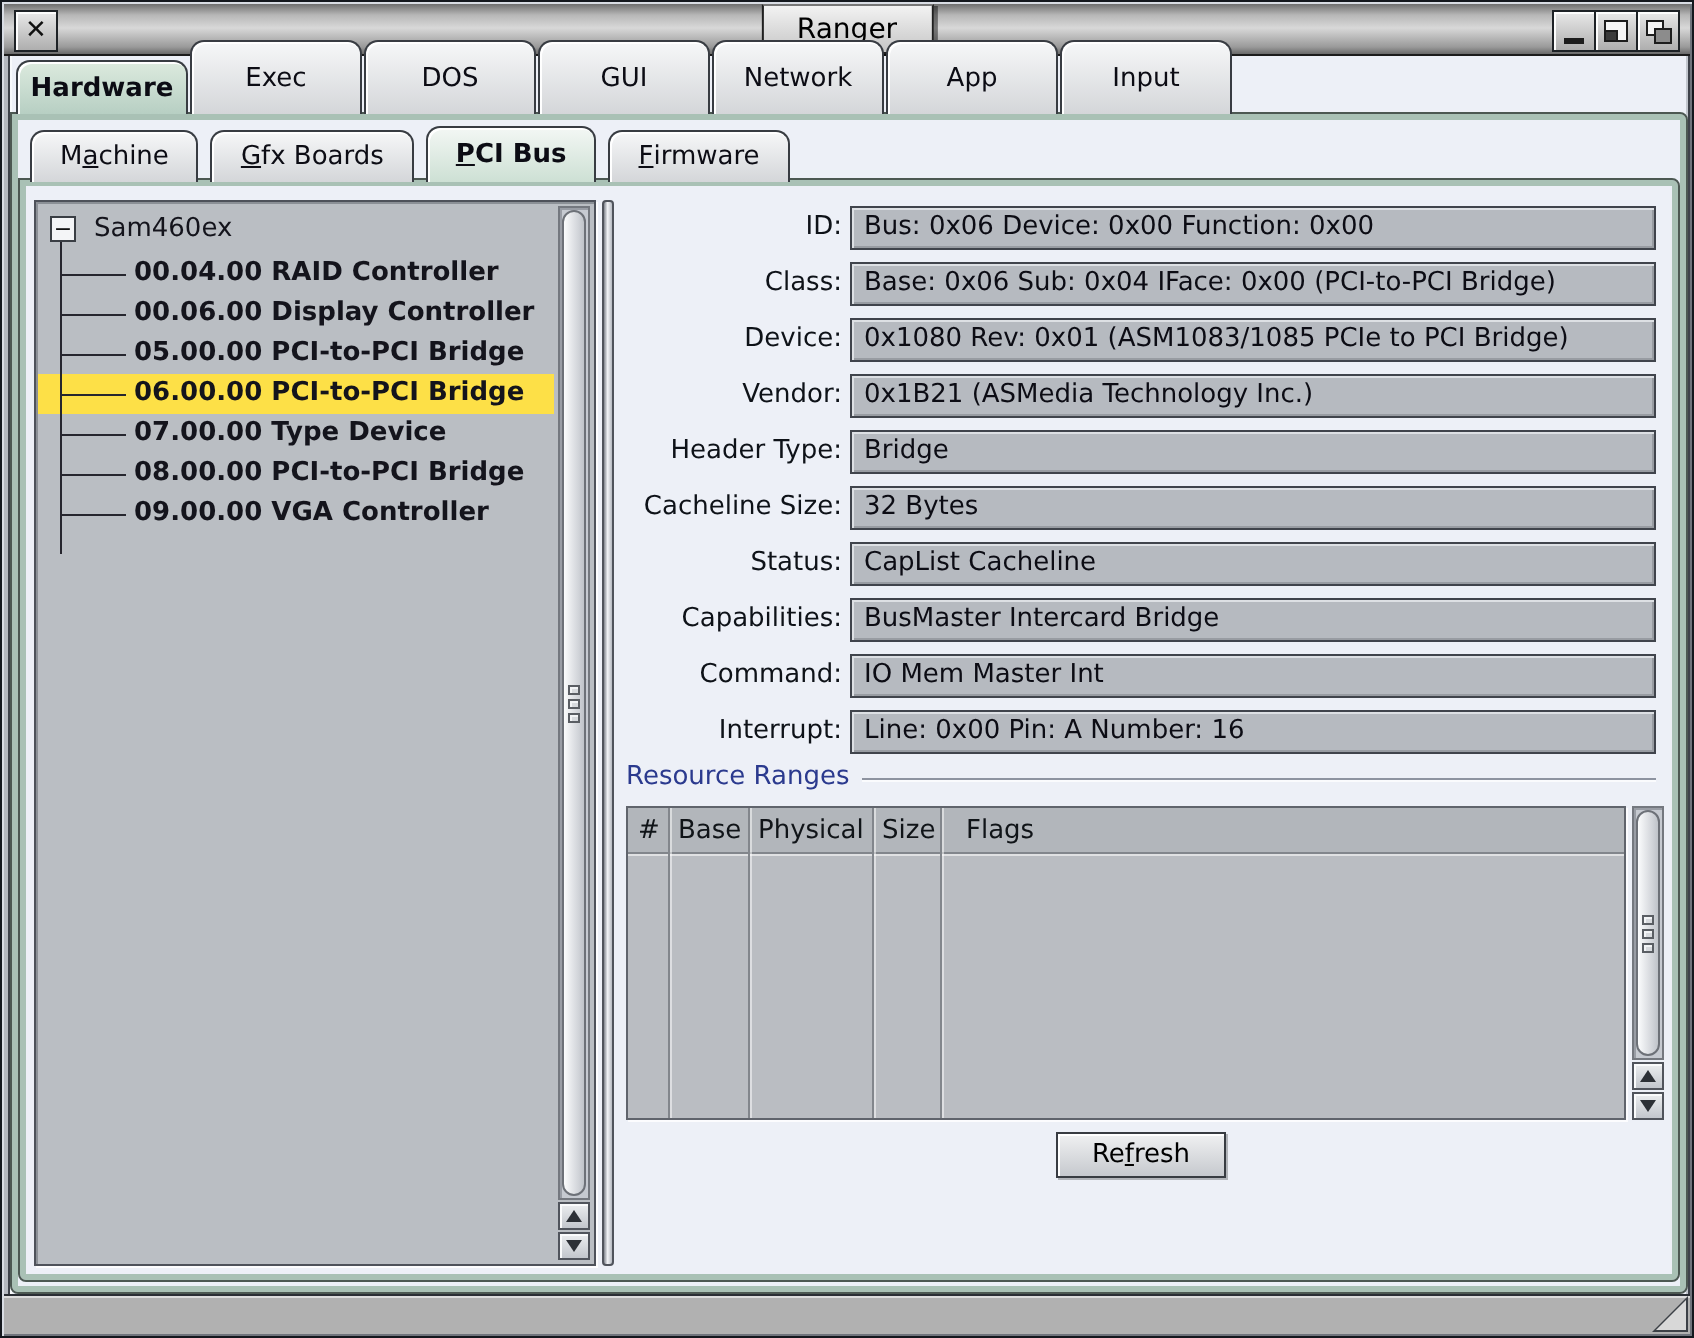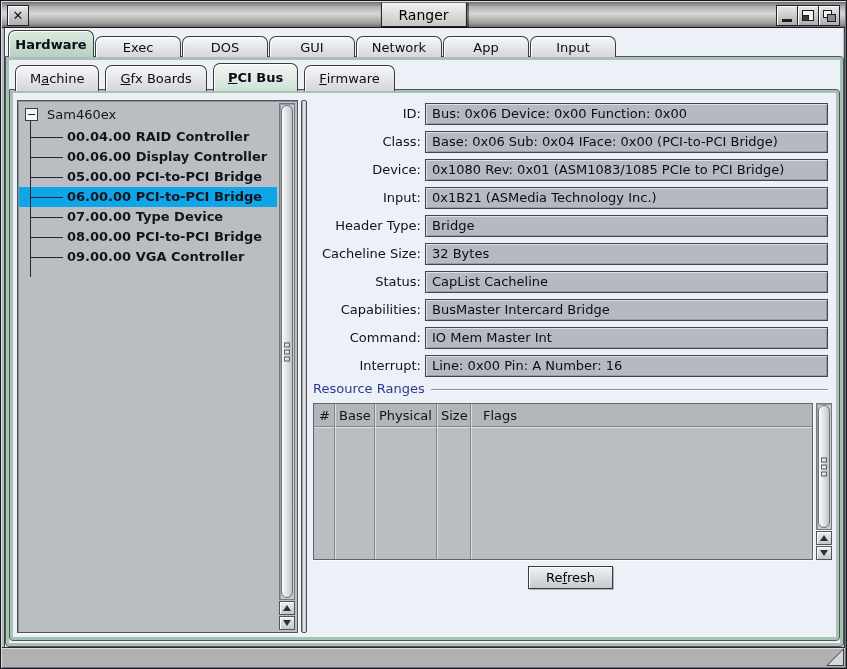--- a/index.html
+++ b/index.html
@@ -33,21 +33,21 @@
 
   
   .body{position:absolute;left:3px;top:27px;width:841px;height:621px;background:#edf0f7;
     border:1px solid #3e424a;border-top:none;box-shadow:inset 1px 0 0 #f8fafc,inset -1px 0 0 #c2c6cd;}
 
   
   .tab{position:relative;display:flex;align-items:center;justify-content:center;
     background:linear-gradient(#f6f7f8,#d4d6d9);border:1px solid #383c42;border-bottom:none;
     border-radius:7px 7px 0 0;box-shadow:inset 1px 1px 0 #ffffff;cursor:pointer;white-space:nowrap;}
   .main-tabs{position:absolute;left:7px;top:29px;height:27px;display:flex;gap:1px;align-items:flex-end;z-index:6;}
-  .main-tabs .tab{width:86px;height:21px;}
+  .main-tabs .tab{width:86px;height:37px;}
   .main-tabs .tab.active{height:27px;font-weight:bold;background:linear-gradient(#dcead F,#b7cfc3);
     background:linear-gradient(#dceade,#b7cfc3);z-index:7;}
   .sub-tabs{position:absolute;left:14px;top:62px;height:28px;display:flex;gap:6px;align-items:flex-end;z-index:4;}
   .sub-tabs .tab{height:26px;padding:0 14px;}
   .sub-tabs .tab.active{height:28px;font-weight:bold;background:linear-gradient(#f3f7f4,#cde0d4);z-index:5;}
   .key-u{text-decoration:underline;}
 
   
   .hw-pane{position:absolute;left:5px;top:56px;width:837px;height:589px;
     border:3px solid #a9c1b5;outline:1px solid #4c5852;border-radius:0 3px 3px 3px;background:#edf0f7;z-index:1;}
@@ -58,21 +58,21 @@
   .tree-box{position:absolute;left:16px;top:99px;width:281px;height:533px;background:#babec3;
     border:1px solid #4e525a;box-shadow:inset 1px 1px 0 rgba(70,74,82,.4),1px 1px 0 rgba(255,255,255,.85);z-index:3;}
   .tree-root-row{position:absolute;left:2px;top:3px;height:20px;display:flex;align-items:center;cursor:pointer;}
   .expand-box{width:13px;height:13px;margin-left:5px;background:#f4f5f7;border:1px solid #3a3e44;
     font-size:11px;line-height:11px;text-align:center;color:#111;}
   .tree-root-label{margin-left:9px;color:#14141c;}
   .tree-vline{position:absolute;left:12px;top:20px;width:1px;height:156px;background:#26262e;z-index:2;}
   .tree-row{position:absolute;left:1px;width:258px;height:20px;line-height:20px;padding-left:48px;
     color:#14141c;cursor:pointer;white-space:nowrap;font-weight:bold;}
   .tree-row::before{content:"";position:absolute;left:12px;top:10px;width:32px;height:1px;background:#26262e;}
-  .tree-row.selected{background:#0ea5e9;}
+  .tree-row.selected{background:#fde047;}
 
   
   .vscroll{display:flex;flex-direction:column;}
   .vtrack{flex:1;position:relative;background:#c6cad1;border:1px solid #74787f;
     box-shadow:inset 1px 1px 0 rgba(70,74,82,.35);}
   .vthumb{position:absolute;left:1px;right:1px;top:1px;bottom:1px;border-radius:8px;
     background:linear-gradient(90deg,#fbfcfd,#d2d5da 70%,#bfc3c9);border:1px solid #6d7178;cursor:grab;}
   .grip{position:absolute;left:50%;top:50%;transform:translate(-50%,-50%);display:flex;flex-direction:column;gap:2px;}
   .grip i{display:block;width:6px;height:5px;background:#d7dade;border:1px solid #5a5e64;box-shadow:inset 1px 1px 0 #f2f4f6;}
   .sc-btn{height:14px;margin-top:1px;background:linear-gradient(#eceef0,#c2c6cc);border:1px solid #50545c;
@@ -226,21 +226,21 @@
   </div>
   <div class="frow" style="top:130px">
     <div class="flabel">Class:</div>
     <div class="fvalue">Base: 0x06 Sub: 0x04 IFace: 0x00 (PCI-to-PCI Bridge)</div>
   </div>
   <div class="frow" style="top:158px">
     <div class="flabel">Device:</div>
     <div class="fvalue">0x1080 Rev: 0x01 (ASM1083/1085 PCIe to PCI Bridge)</div>
   </div>
   <div class="frow" style="top:186px">
-    <div class="flabel">Input:</div>
+    <div class="flabel">Vendor:</div>
     <div class="fvalue">0x1B21 (ASMedia Technology Inc.)</div>
   </div>
   <div class="frow" style="top:214px">
     <div class="flabel">Header Type:</div>
     <div class="fvalue">Bridge</div>
   </div>
   <div class="frow" style="top:242px">
     <div class="flabel">Cacheline Size:</div>
     <div class="fvalue">32 Bytes</div>
   </div>

